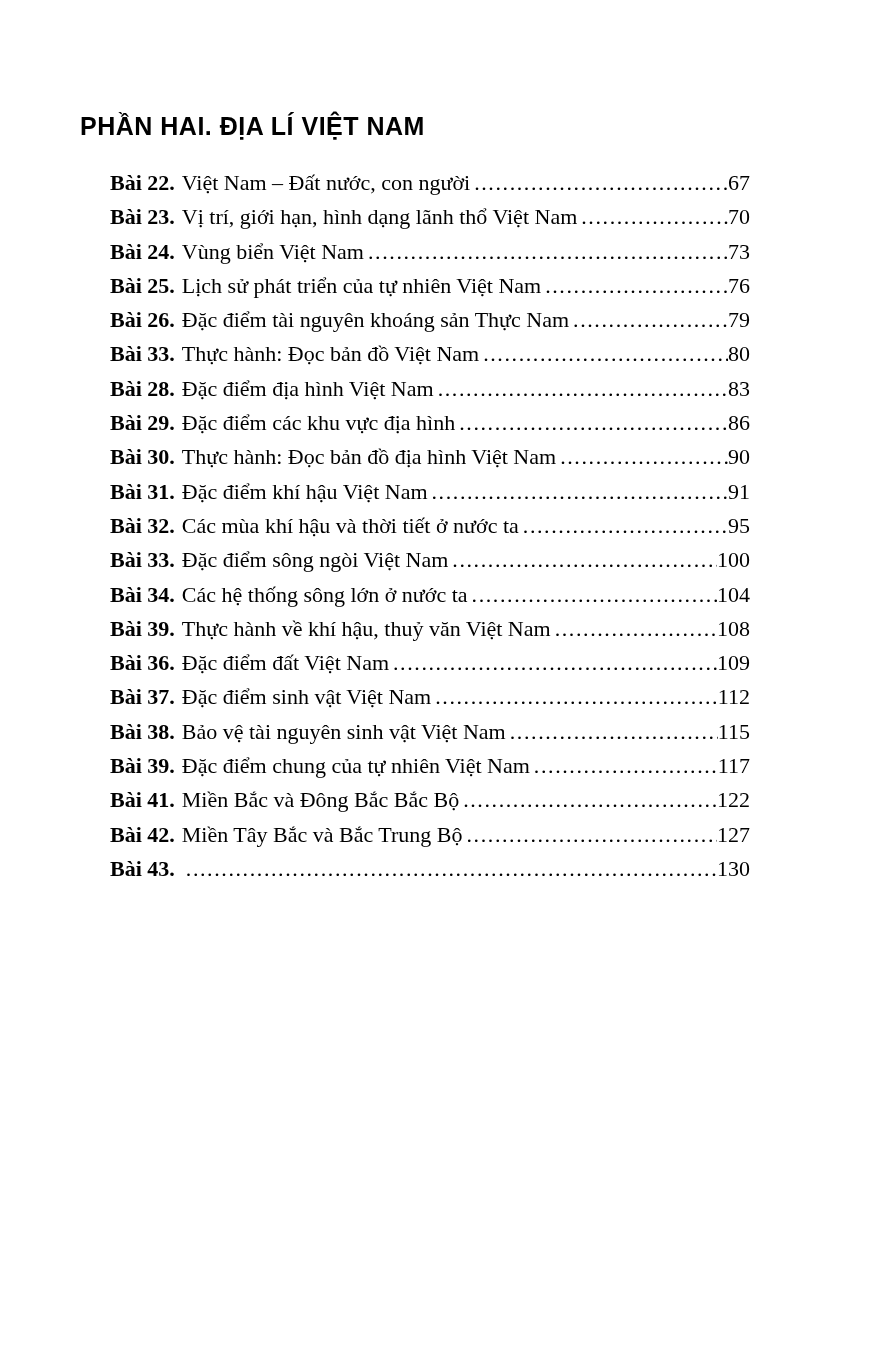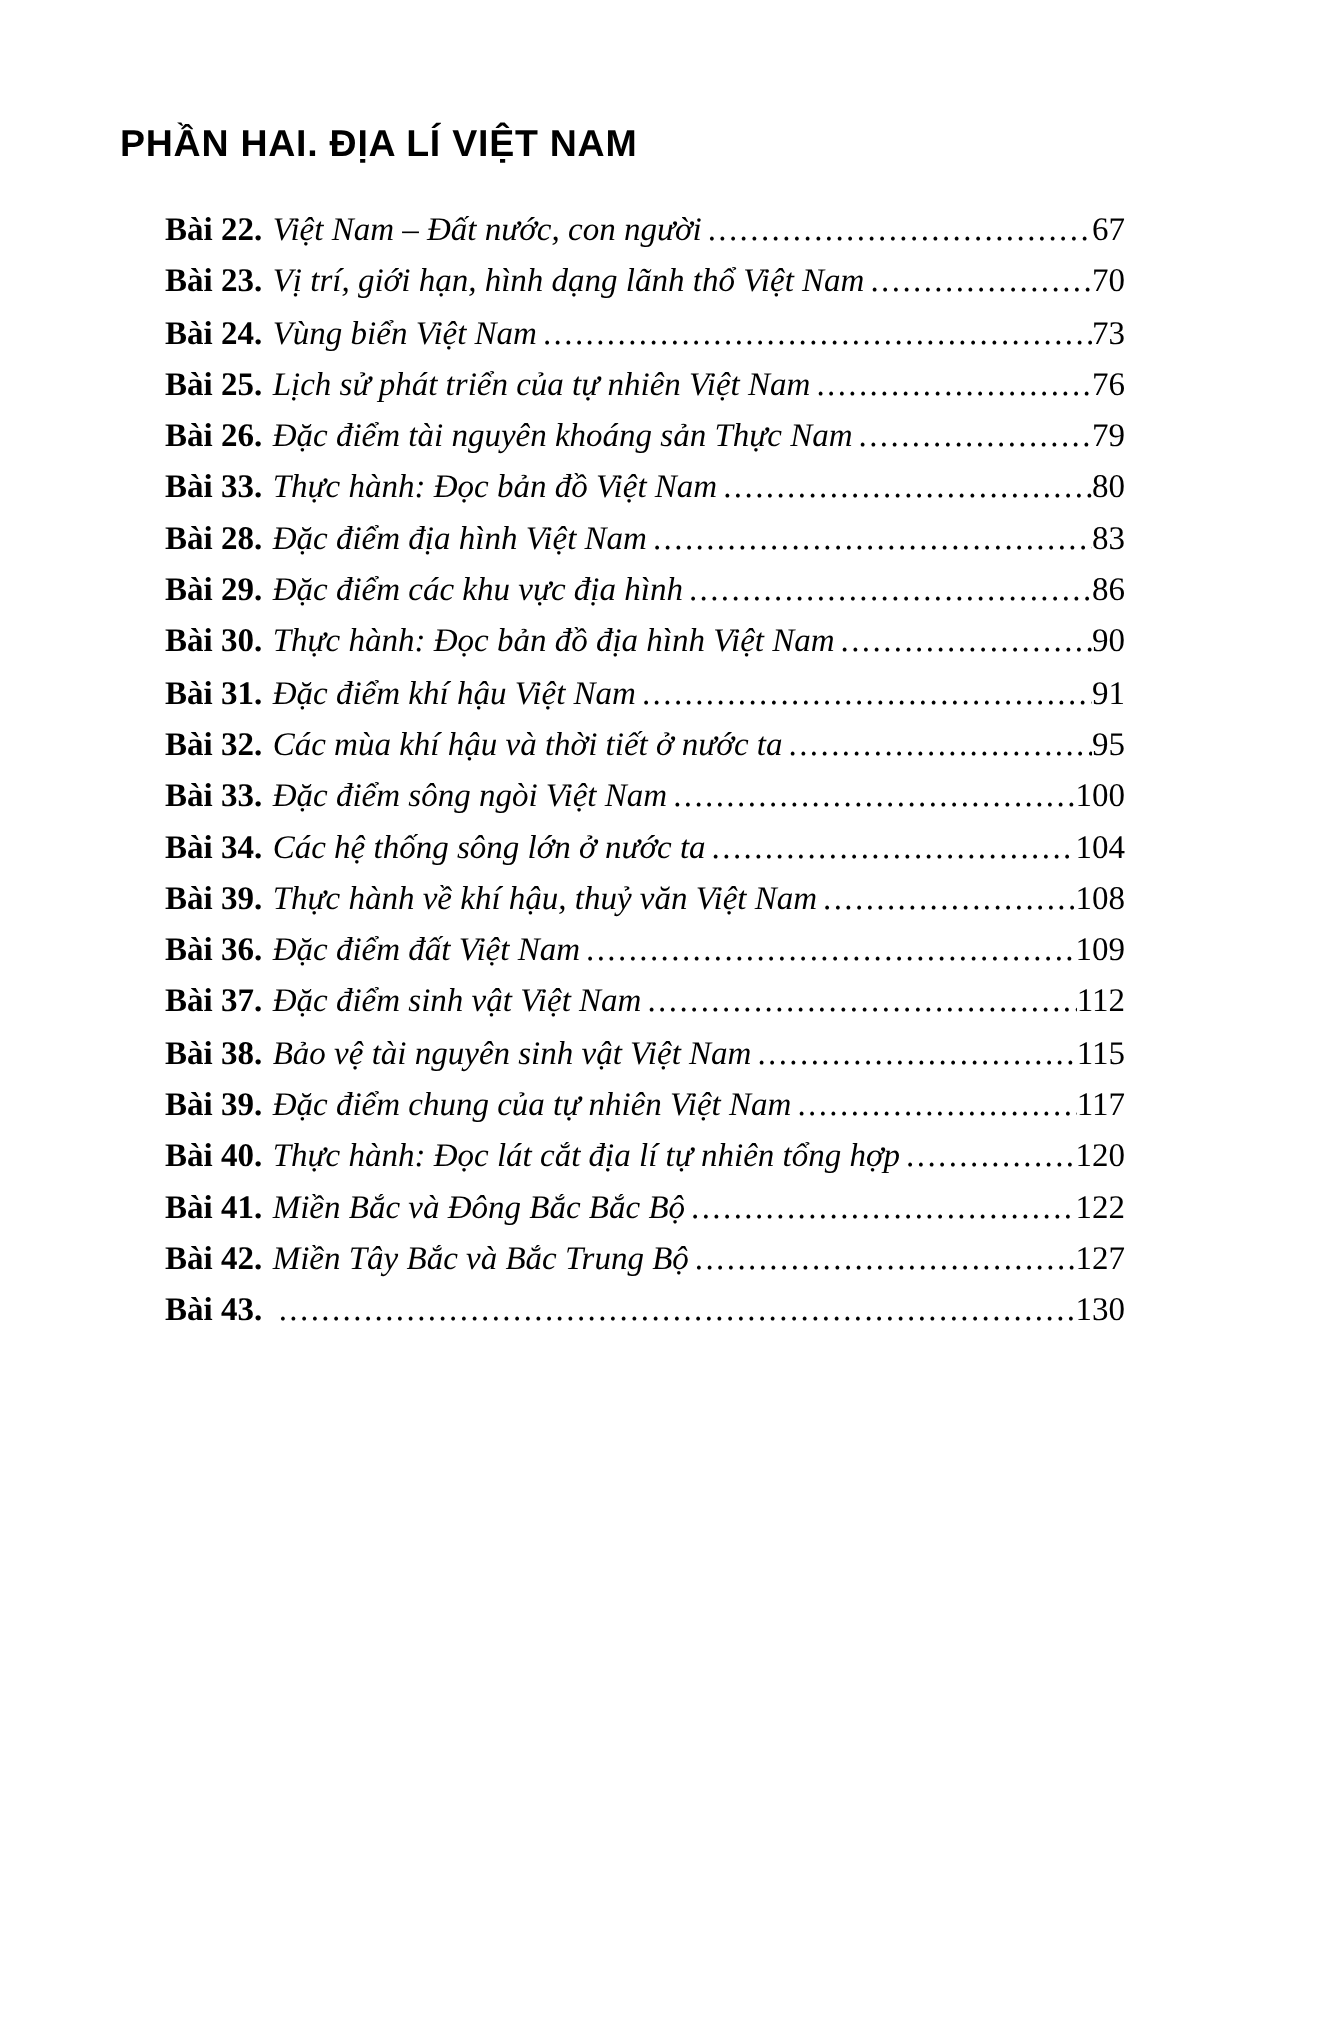--- a/index.html
+++ b/index.html
@@ -9,21 +9,21 @@
     height: 1353px;
     position: relative;
     overflow: hidden;
     font-family: "Liberation Serif", "DejaVu Serif", serif;
     color: #000000;
   }
   .page {
     width: 828px;
     height: 1353px;
     background: #ffffff;
-    padding-top: 80px;
+    padding-top: 110px;
   }
   .heading {
     margin-left: 80px;
     margin-bottom: 24px;
     font-family: "Liberation Sans", "DejaVu Sans", sans-serif;
     font-weight: 700;
     font-size: 25px;
     line-height: 32px;
     letter-spacing: 0.5px;
     white-space: nowrap;
@@ -40,21 +40,20 @@
     line-height: 34.3px;
     white-space: nowrap;
   }
   .toc-label {
     font-weight: 700;
     margin-right: 7px;
     flex: 0 0 auto;
   }
   .toc-title {
     flex: 0 0 auto;
-    font-style: italic;
   }
   .toc-leader {
     flex: 1 1 auto;
     overflow: hidden;
     margin-left: 4px;
     min-width: 12px;
   }
   .toc-leader::after {
     
     content: "..........................................................................................................................................................";
@@ -191,26 +190,20 @@
     <span class="toc-page">115</span>
   </div>
 
   <div class="toc-row">
     <span class="toc-label">Bài 39.</span>
     <span class="toc-title">Đặc điểm chung của tự nhiên Việt Nam</span>
     <span class="toc-leader"></span>
     <span class="toc-page">117</span>
   </div>
 
-  <div class="toc-row">
-    <span class="toc-label">Bài 40.</span>
-    <span class="toc-title">Thực hành: Đọc lát cắt địa lí tự nhiên tổng hợp</span>
-    <span class="toc-leader"></span>
-    <span class="toc-page">120</span>
-  </div>
 
   <div class="toc-row">
     <span class="toc-label">Bài 41.</span>
     <span class="toc-title">Miền Bắc và Đông Bắc Bắc Bộ</span>
     <span class="toc-leader"></span>
     <span class="toc-page">122</span>
   </div>
 
   <div class="toc-row">
     <span class="toc-label">Bài 42.</span>

